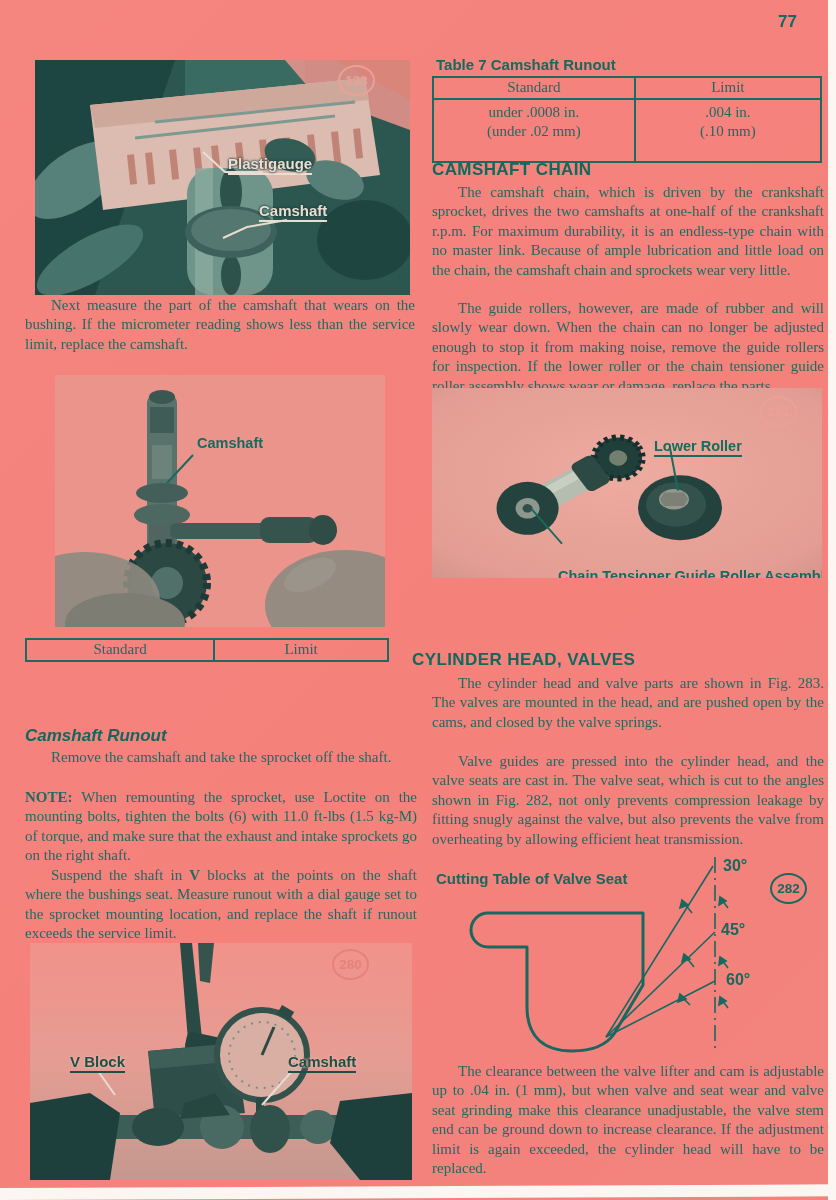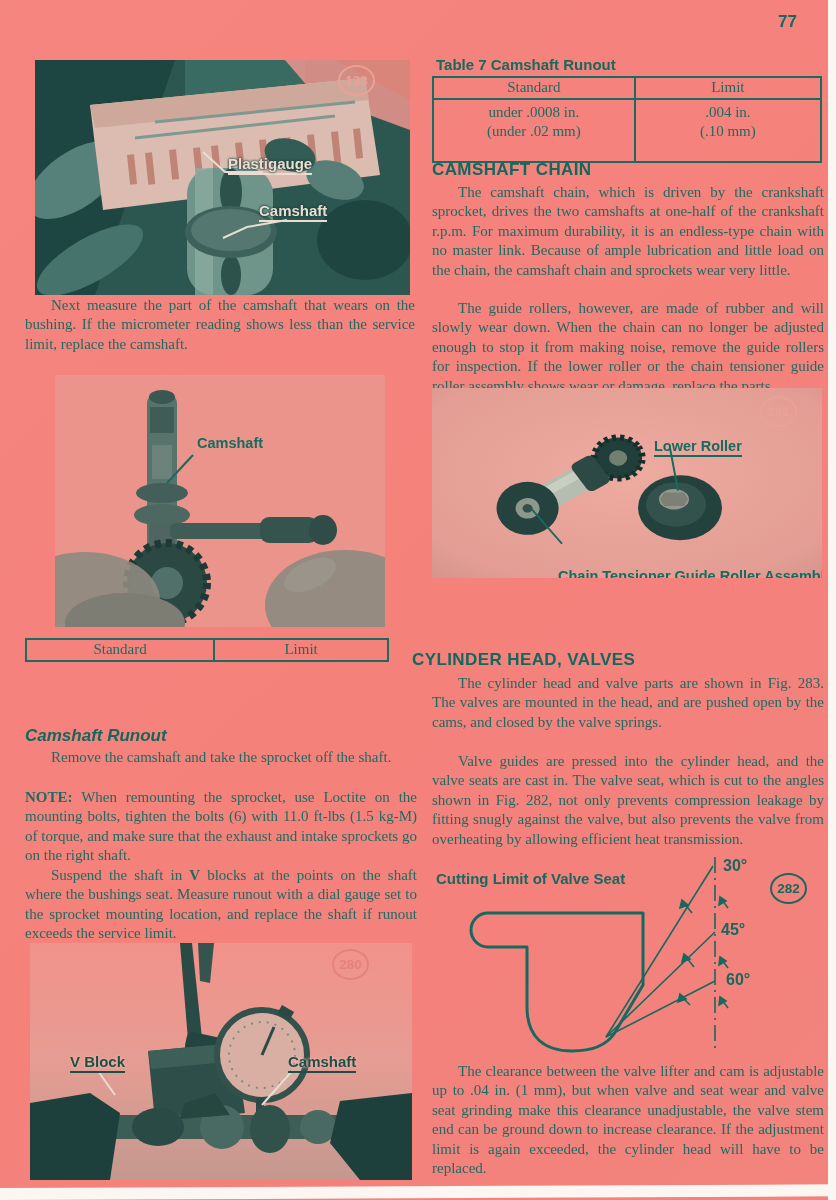--- a/index.html
+++ b/index.html
@@ -317,21 +317,21 @@
         <line x1="252" y1="142" x2="260" y2="150"></line>
           <polygon points="250,139 256,144 248,147"></polygon>
         <line x1="292" y1="45" x2="298" y2="53"></line>
           <polygon points="290,42 296,46 289,50"></polygon>
         <line x1="292" y1="105" x2="298" y2="113"></line>
           <polygon points="290,102 296,106 289,110"></polygon>
         <line x1="292" y1="145" x2="298" y2="153"></line>
           <polygon points="290,142 296,146 289,150"></polygon>
       </g>
     </svg>
-    <span class="dlabel" style="left:6px; top:15px; font-size:15px;">Cutting Limit of Valve Seat</span>
+    <span class="dlabel" style="left:6px; top:15px; font-size:15px;">Cutting Table of Valve Seat</span>
     <span class="dlabel" style="left:293px; top:2px; font-size:16px;">30°</span>
     <span class="dlabel" style="left:291px; top:66px; font-size:16px;">45°</span>
     <span class="dlabel" style="left:296px; top:116px; font-size:16px;">60°</span>
     <span class="fig-badge fig-teal" style="left:340px; top:18px;">282</span>
   </div>
 
   <p class="body-text ind" style="left:432px; top:1062px; width:392px;">The clearance between the valve lifter and cam is adjustable up to .04 in. (1 mm), but when valve and seat wear and valve seat grinding make this clearance unadjustable, the valve stem end can be ground down to increase clearance. If the adjustment limit is again exceeded, the cylinder head will have to be replaced.</p>
 
   <div class="edge" style="left:828px; top:0; width:8px; height:1200px;"></div>
   <div class="edge" style="left:0; top:1188px; width:836px; height:12px; transform:rotate(-0.25deg); transform-origin:left;"></div>

